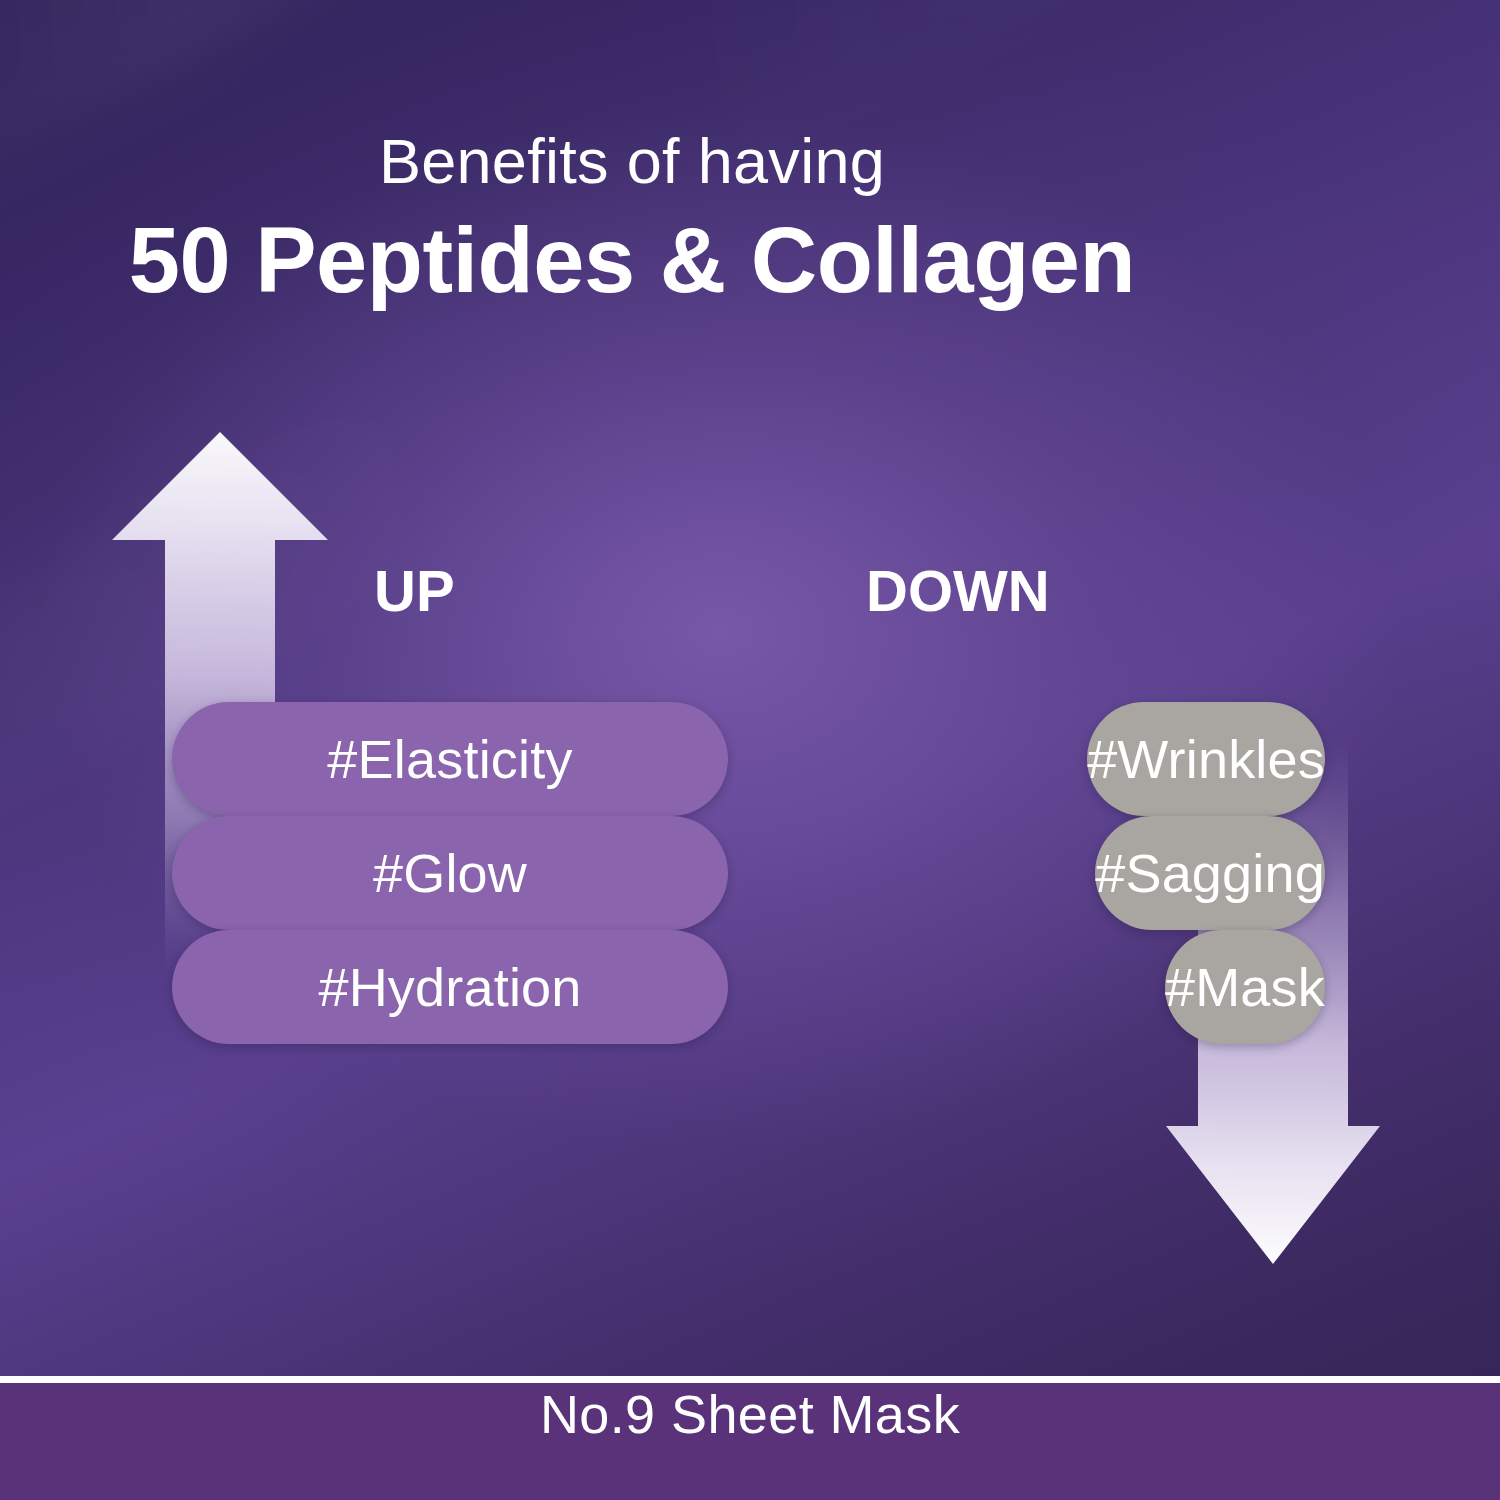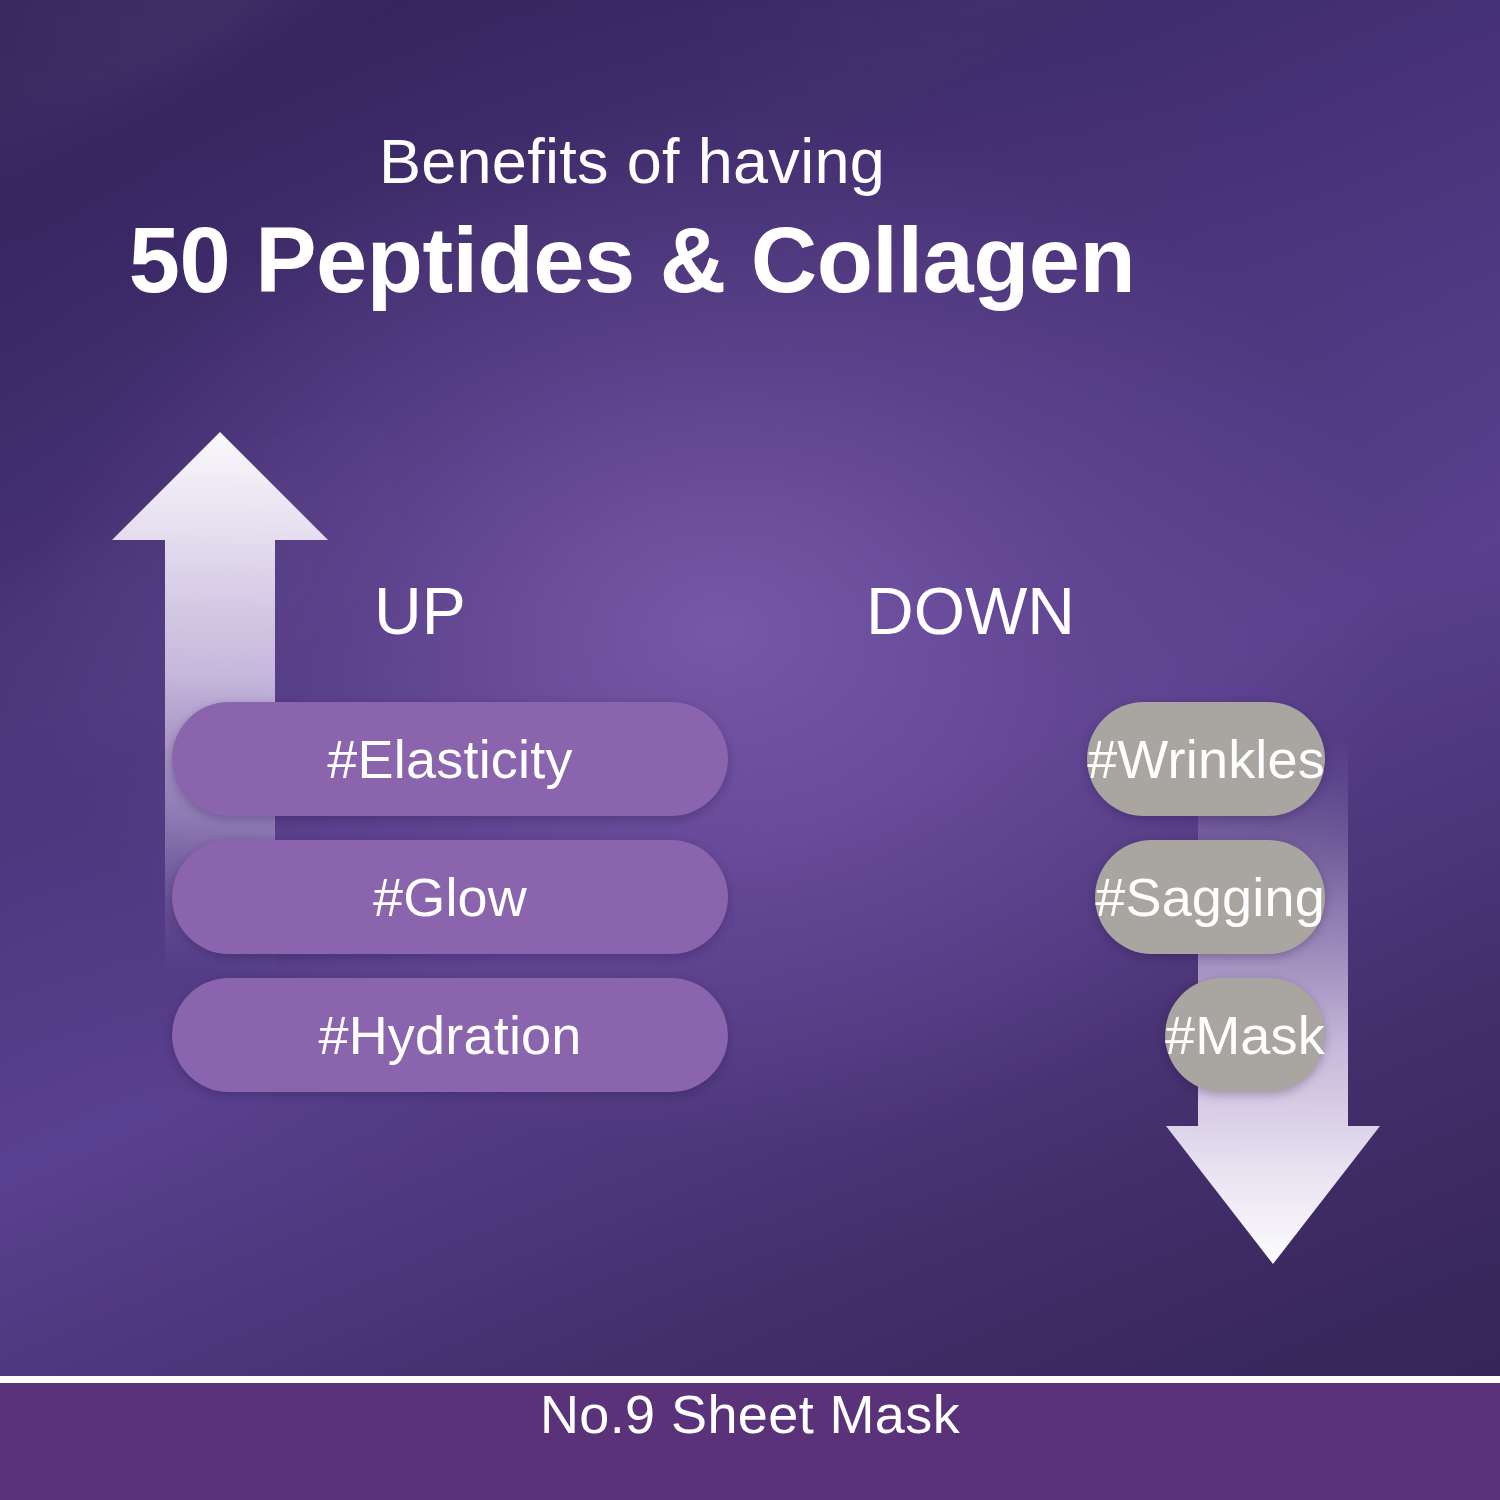--- a/index.html
+++ b/index.html
@@ -87,36 +87,34 @@
     left: 1166px;
     top: 740px;
     width: 214px;
     height: 524px;
   }
 
   
   .col-caption {
     position: absolute;
     color: #ffffff;
-    font-size: 66px;
-    font-weight: 400;
+    font-size: 58px;
+    font-weight: 700;
     letter-spacing: 0px;
     line-height: 1;
-    margin-top: 16px;
   }
   .caption-up   { left: 374px; top: 562px; }
   .caption-down { left: 866px; top: 562px; }
 
   
   .pill-col {
     position: absolute;
     top: 702px;
     display: flex;
     flex-direction: column;
-    gap: 24px;
   }
   .col-left  { left: 172px;  width: 556px; }
   .col-right { left: 765px;  width: 560px; align-items: flex-end; }
 
   .pill {
     height: 114px;
     border-radius: 57px;
     display: flex;
     align-items: center;
     justify-content: center;

